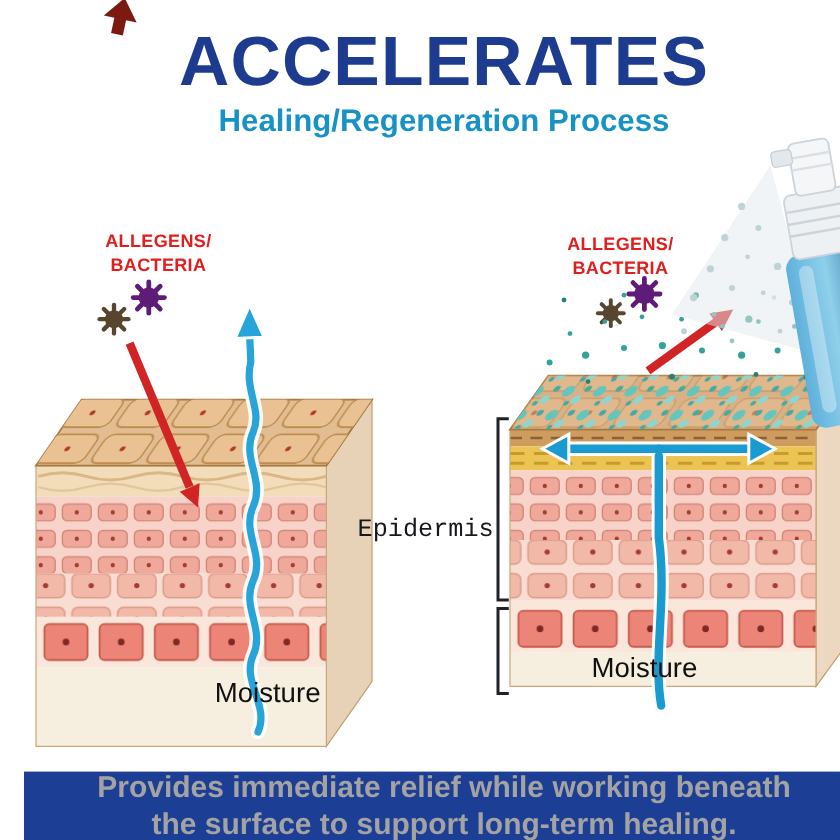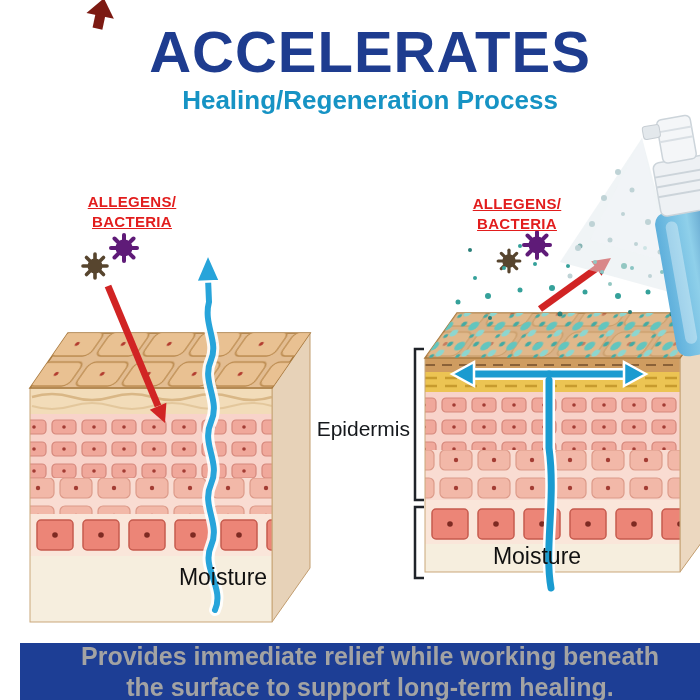--- a/index.html
+++ b/index.html
@@ -4,25 +4,25 @@
 <style>
   * { margin:0; padding:0; box-sizing:border-box; }
   html,body { width:700px; height:700px; }
   body { font-family:"Liberation Sans", sans-serif; background:#ffffff; overflow:hidden; }
   .canvas { position:relative; width:700px; height:576px; background:#ffffff;margin-left:20px; }
   .abs { position:absolute; }
   svg.art { position:absolute; left:0; top:0; }
   .title { top:18px; left:0; width:700px; text-align:center; font-size:58px; font-weight:800; letter-spacing:1px; color:#1e3c8f; }
   .subtitle { top:85px; left:0; width:700px; text-align:center; font-size:26px; font-weight:700; color:#1693c4; }
   .allergens { font-size:15px; font-weight:800; color:#e21d1d; text-align:center; line-height:1.32; letter-spacing:.3px; }
-  .allergens span { display:block;text-decoration:underline; }
+  .allergens span { display:block; }
   .al-left { top:192px; left:42px; width:140px; }
   .al-right { top:194px; left:427px; width:140px; }
   .layer-label { font-size:21px; color:#15181c; text-align:right; font-weight:500; }
-  .epidermis { top:417px; left:278px; width:112px; }
+  .epidermis { top:431px; left:278px; width:112px;font-family:Liberation Mono, monospace; }
   .dermis { top:535px; left:278px; width:110px; }
   .moisture { font-size:23px; color:#101010; text-align:center; }
   .mo-left { top:564px; left:128px; width:150px; }
   .mo-right { top:543px; left:447px; width:140px; }
   .banner { left:0; top:643px; width:700px; height:57px; background:#1d3e95; color:#a3a3a3;
             display:flex; flex-direction:column; justify-content:center; text-align:center;
             font-weight:700; font-size:25px; line-height:1.24; }
 </style>
 </head>
 <body>

